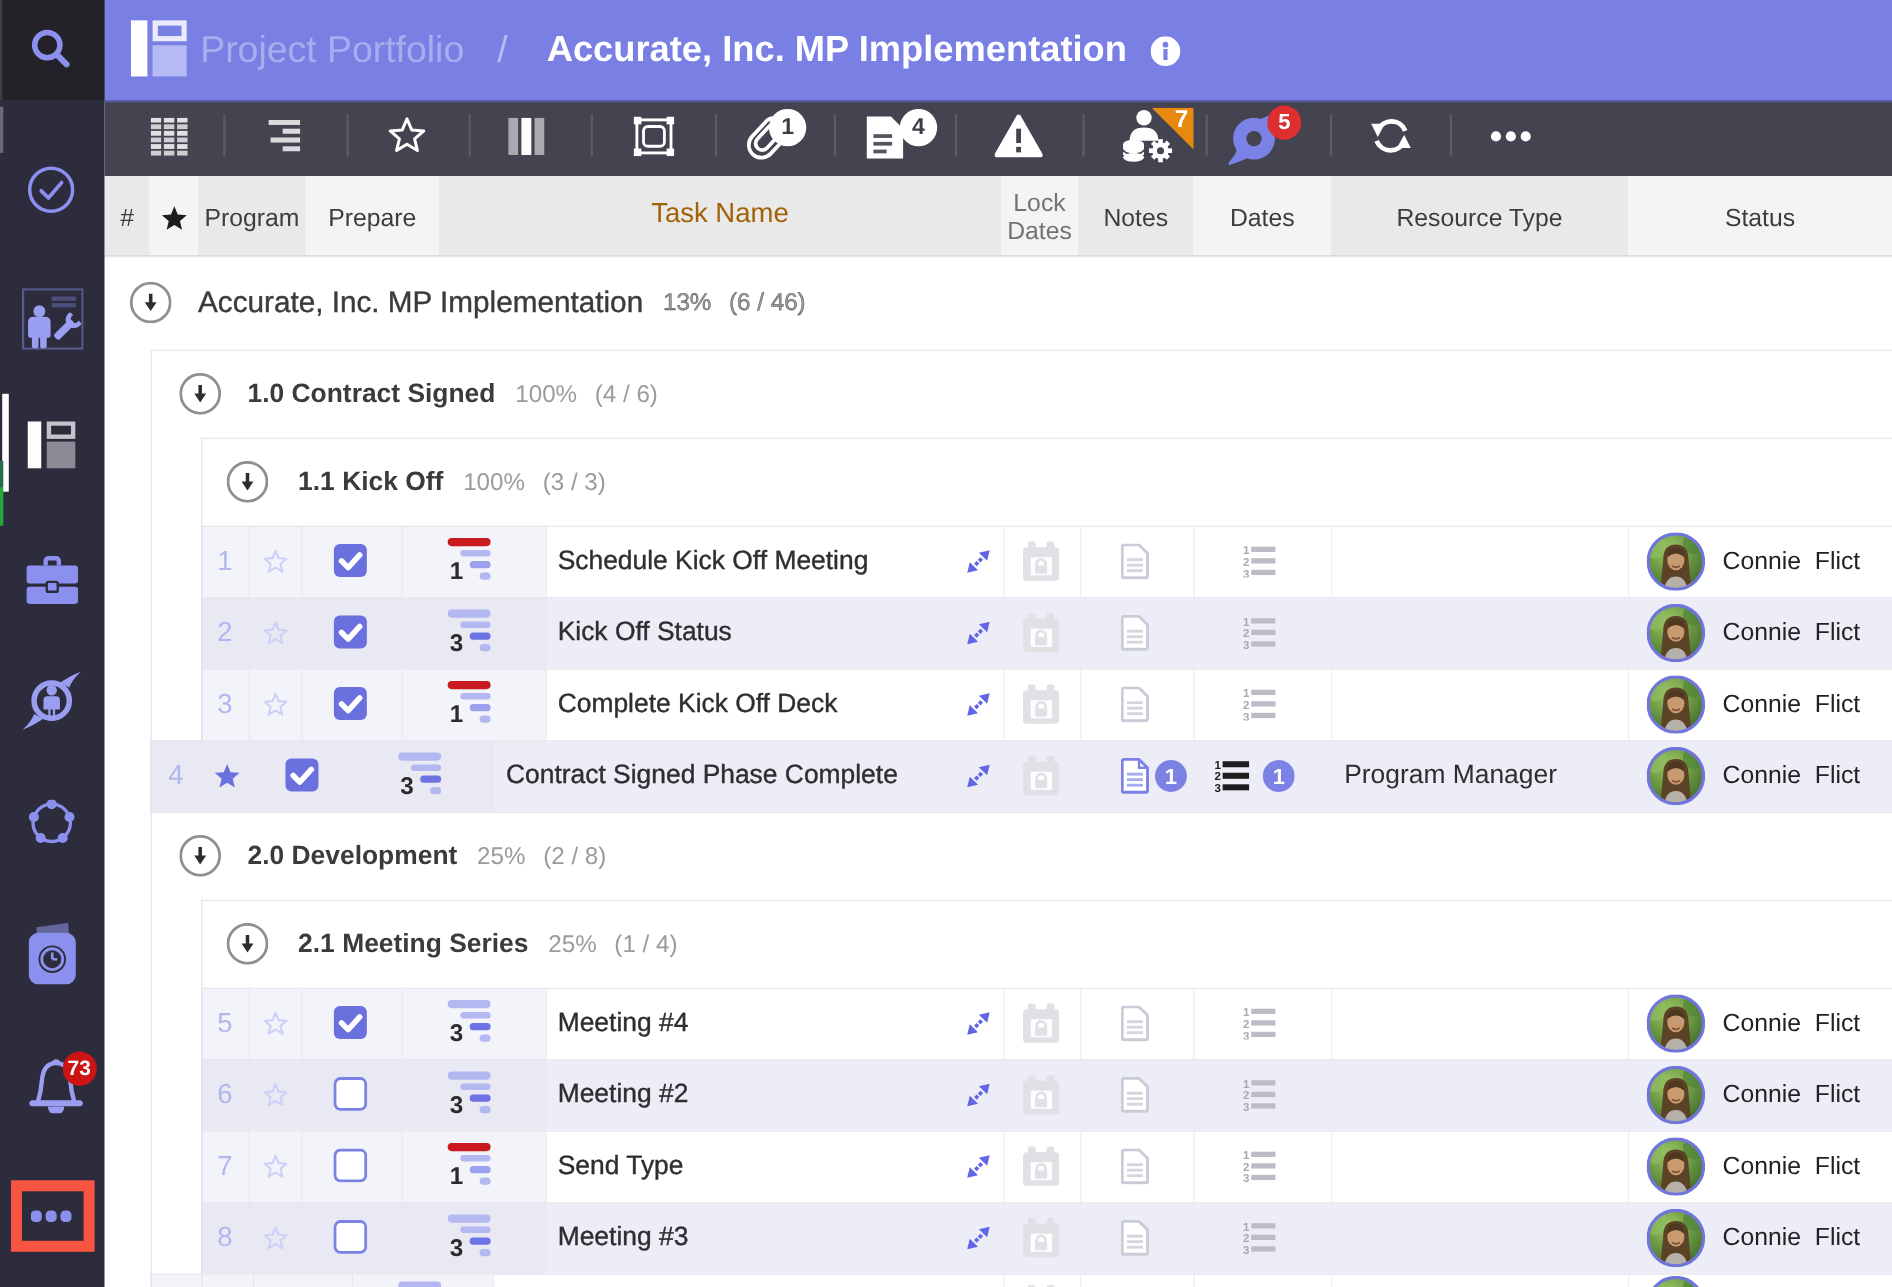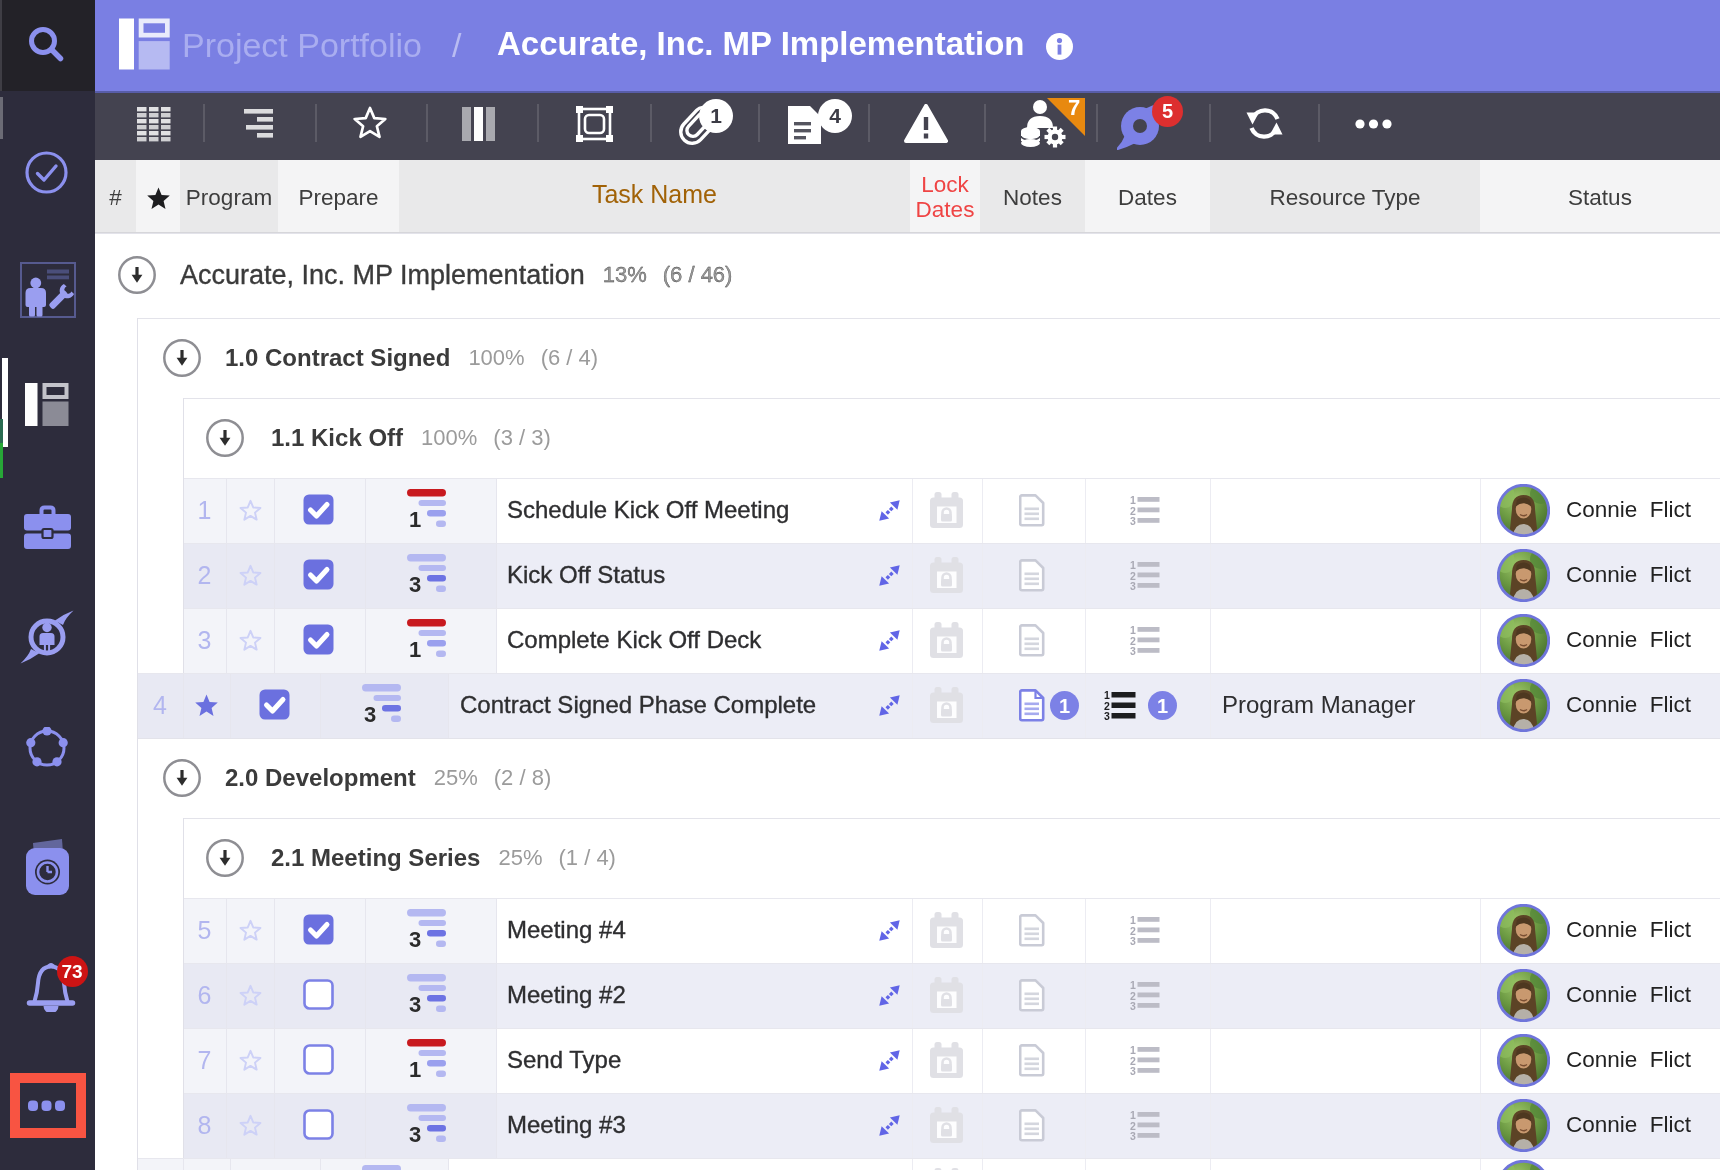--- a/index.html
+++ b/index.html
@@ -141,40 +141,40 @@
 <div style="position:absolute;left:1480px;top:160px;width:240px;height:73px;background:#f4f4f5;"></div>
 <div style="position:absolute;left:95px;top:160px;width:41px;height:73px;color:#3d3d3d;font-size:22.5px;display:flex;align-items:center;justify-content:center;padding-top:3px;">#</div>
 <div style="position:absolute;left:136px;top:160px;width:44px;height:73px;color:#3d3d3d;font-size:22.5px;display:flex;align-items:center;justify-content:center;padding-top:3px;">
     <svg width="25" height="24" viewBox="0 0 25 24" style="">
       <path d="M12.5 1.5 L15.6 9.0 L23.8 9.6 L17.6 14.9 L19.5 22.9 L12.5 18.6 L5.5 22.9 L7.4 14.9 L1.2 9.6 L9.4 9.0 Z" fill="#1d1d1f"></path>
     </svg>
   </div>
 <div style="position:absolute;left:180px;top:160px;width:98px;height:73px;color:#3d3d3d;font-size:22.5px;display:flex;align-items:center;justify-content:center;padding-top:3px;">Program</div>
 <div style="position:absolute;left:278px;top:160px;width:121px;height:73px;color:#3d3d3d;font-size:22.5px;display:flex;align-items:center;justify-content:center;padding-top:3px;">Prepare</div>
 <div style="position:absolute;left:399px;top:156px;width:511px;height:73px;color:#a16207;font-size:25px;display:flex;align-items:center;justify-content:center;padding-top:3px;">Task Name</div>
-<div style="position:absolute;left:910px;top:160px;width:70px;height:73px;color:#ef4444;font-size:22.5px;display:flex;align-items:center;justify-content:center;padding-top:3px;line-height:1.1;text-align:center;">Lock<br>Dates</div>
+<div style="position:absolute;left:910px;top:160px;width:70px;height:73px;color:#737373;font-size:22.5px;display:flex;align-items:center;justify-content:center;padding-top:3px;line-height:1.1;text-align:center;">Lock<br>Dates</div>
 <div style="position:absolute;left:980px;top:160px;width:105px;height:73px;color:#3d3d3d;font-size:22.5px;display:flex;align-items:center;justify-content:center;padding-top:3px;">Notes</div>
 <div style="position:absolute;left:1085px;top:160px;width:125px;height:73px;color:#3d3d3d;font-size:22.5px;display:flex;align-items:center;justify-content:center;padding-top:3px;">Dates</div>
 <div style="position:absolute;left:1210px;top:160px;width:270px;height:73px;color:#3d3d3d;font-size:22.5px;display:flex;align-items:center;justify-content:center;padding-top:3px;">Resource Type</div>
 <div style="position:absolute;left:1480px;top:160px;width:240px;height:73px;color:#3d3d3d;font-size:22.5px;display:flex;align-items:center;justify-content:center;padding-top:3px;">Status</div>
 <div style="position:absolute;left:95px;top:232px;width:1625px;height:1px;background:#d6d6da;"></div>
 <div style="position:absolute;left:95px;top:233px;width:1625px;height:1px;background:#e3e3ea;"></div>
 <svg width="38" height="38" viewBox="0 0 38 38" style="position:absolute;left:118px;top:256px">
     <circle cx="19" cy="19" r="17.7" fill="#fff" stroke="#8e8e93" stroke-width="2.5"></circle>
     <path d="M19 11 V20.5" stroke="#2d2d2d" stroke-width="3.2"></path>
     <polygon points="13.6,18.8 24.4,18.8 19,26.8" fill="#2d2d2d"></polygon>
   </svg>
 <div style="position:absolute;left:180px;top:253px;width:900px;height:44px;color:#3b3b3b;font-size:27px;font-weight:400;-webkit-text-stroke:0.35px #3b3b3b;display:flex;align-items:center;white-space:nowrap;">Accurate, Inc. MP Implementation<span style="font-size:22px;font-weight:400;color:#9b9b9b;margin-left:18px;">13%</span><span style="font-size:22px;font-weight:400;color:#9b9b9b;margin-left:16px;">(6 / 46)</span></div>
 <div style="position:absolute;left:137px;top:318px;width:1583px;height:1px;background:#e3e3ea;"></div>
 <svg width="38" height="38" viewBox="0 0 38 38" style="position:absolute;left:163px;top:339px">
     <circle cx="19" cy="19" r="17.7" fill="#fff" stroke="#8e8e93" stroke-width="2.5"></circle>
     <path d="M19 11 V20.5" stroke="#2d2d2d" stroke-width="3.2"></path>
     <polygon points="13.6,18.8 24.4,18.8 19,26.8" fill="#2d2d2d"></polygon>
   </svg>
-<div style="position:absolute;left:225px;top:336px;width:900px;height:44px;color:#3b3b3b;font-size:24px;font-weight:700;display:flex;align-items:center;white-space:nowrap;">1.0 Contract Signed<span style="font-size:22px;font-weight:400;color:#9b9b9b;margin-left:18px;">100%</span><span style="font-size:22px;font-weight:400;color:#9b9b9b;margin-left:16px;">(6 / 4)</span></div>
+<div style="position:absolute;left:225px;top:336px;width:900px;height:44px;color:#3b3b3b;font-size:24px;font-weight:700;display:flex;align-items:center;white-space:nowrap;">1.0 Contract Signed<span style="font-size:22px;font-weight:400;color:#9b9b9b;margin-left:18px;">100%</span><span style="font-size:22px;font-weight:400;color:#9b9b9b;margin-left:16px;">(4 / 6)</span></div>
 <div style="position:absolute;left:183px;top:398px;width:1537px;height:1px;background:#e3e3ea;"></div>
 <svg width="38" height="38" viewBox="0 0 38 38" style="position:absolute;left:206px;top:419px">
     <circle cx="19" cy="19" r="17.7" fill="#fff" stroke="#8e8e93" stroke-width="2.5"></circle>
     <path d="M19 11 V20.5" stroke="#2d2d2d" stroke-width="3.2"></path>
     <polygon points="13.6,18.8 24.4,18.8 19,26.8" fill="#2d2d2d"></polygon>
   </svg>
 <div style="position:absolute;left:271px;top:416px;width:900px;height:44px;color:#3b3b3b;font-size:24px;font-weight:700;display:flex;align-items:center;white-space:nowrap;">1.1 Kick Off<span style="font-size:22px;font-weight:400;color:#9b9b9b;margin-left:18px;">100%</span><span style="font-size:22px;font-weight:400;color:#9b9b9b;margin-left:16px;">(3 / 3)</span></div>
 <div style="position:absolute;left:183px;top:478px;width:1537px;height:65px;background:#fff;"></div>
 <div style="position:absolute;left:183px;top:478px;width:43px;height:65px;background:#f3f4f9;"></div>
 <div style="position:absolute;left:226px;top:478px;width:48px;height:65px;background:#f3f4f9;"></div>

